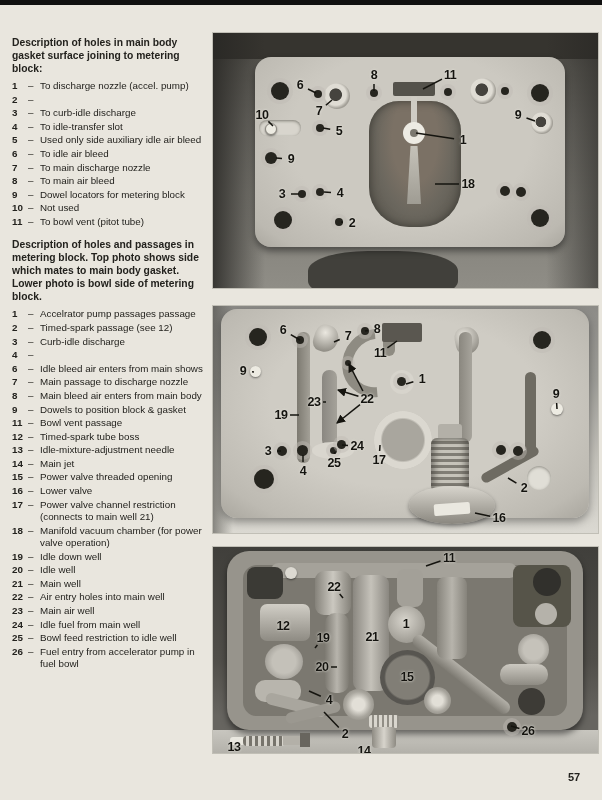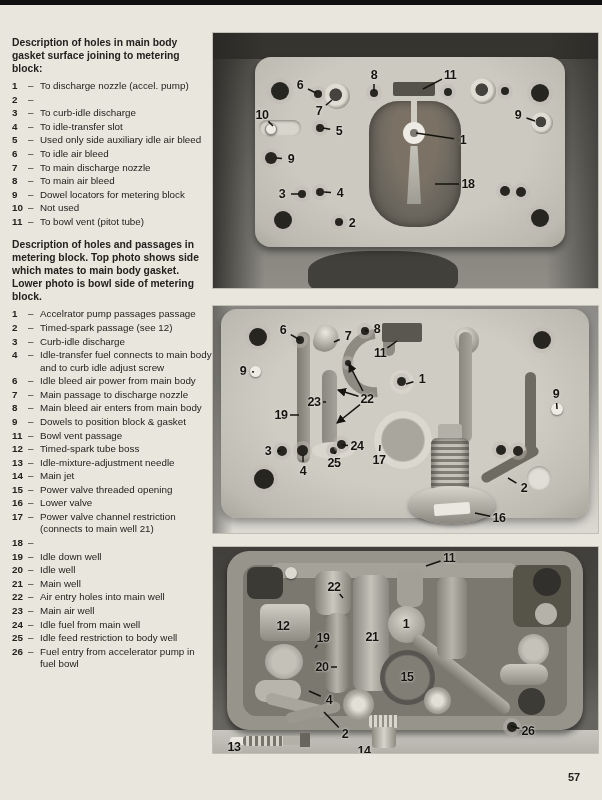--- a/index.html
+++ b/index.html
@@ -111,26 +111,25 @@
           <span class="txt">Timed-spark passage (see 12)</span>
         </div>
         <div class="legend-item">
           <b>3</b>
           <span class="dash">–</span>
           <span class="txt">Curb-idle discharge</span>
         </div>
         <div class="legend-item">
           <b>4</b>
           <span class="dash">–</span>
-          <span class="txt">Idle-transfer fuel connects to main body and to curb idle adjust screw</span>
         </div>
         <div class="legend-item">
           <b>6</b>
           <span class="dash">–</span>
-          <span class="txt">Idle bleed air power from main body</span>
+          <span class="txt">Idle bleed air enters from main shows</span>
         </div>
         <div class="legend-item">
           <b>7</b>
           <span class="dash">–</span>
           <span class="txt">Main passage to discharge nozzle</span>
         </div>
         <div class="legend-item">
           <b>8</b>
           <span class="dash">–</span>
           <span class="txt">Main bleed air enters from main body</span>
@@ -171,20 +170,21 @@
           <span class="txt">Lower valve</span>
         </div>
         <div class="legend-item">
           <b>17</b>
           <span class="dash">–</span>
           <span class="txt">Power valve channel restriction (connects to main well 21)</span>
         </div>
         <div class="legend-item">
           <b>18</b>
           <span class="dash">–</span>
+          <span class="txt">Manifold vacuum chamber (for power valve operation)</span>
         </div>
         <div class="legend-item">
           <b>19</b>
           <span class="dash">–</span>
           <span class="txt">Idle down well</span>
         </div>
         <div class="legend-item">
           <b>20</b>
           <span class="dash">–</span>
           <span class="txt">Idle well</span>
@@ -205,21 +205,21 @@
           <span class="txt">Main air well</span>
         </div>
         <div class="legend-item">
           <b>24</b>
           <span class="dash">–</span>
           <span class="txt">Idle fuel from main well</span>
         </div>
         <div class="legend-item">
           <b>25</b>
           <span class="dash">–</span>
-          <span class="txt">Idle feed restriction to body well</span>
+          <span class="txt">Bowl feed restriction to idle well</span>
         </div>
         <div class="legend-item">
           <b>26</b>
           <span class="dash">–</span>
           <span class="txt">Fuel entry from accelerator pump in fuel bowl</span>
         </div>
       </div>
   </div>
 </div>
 

